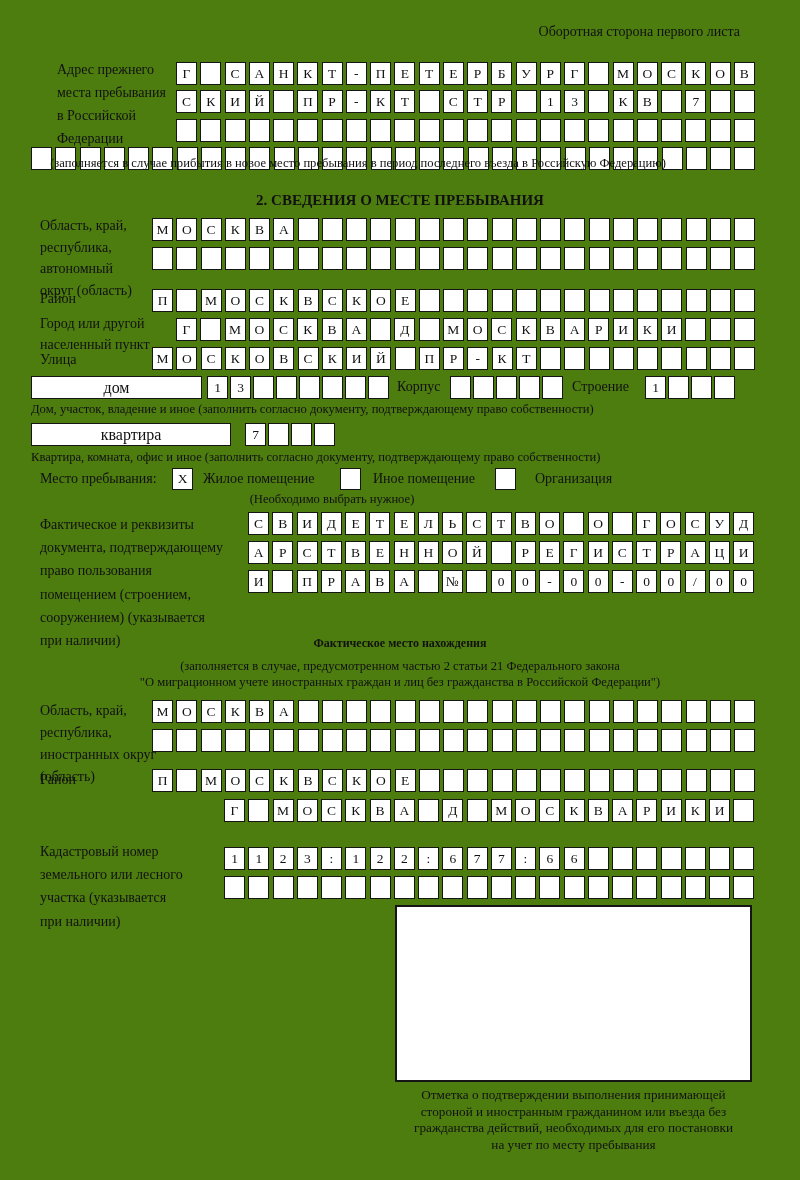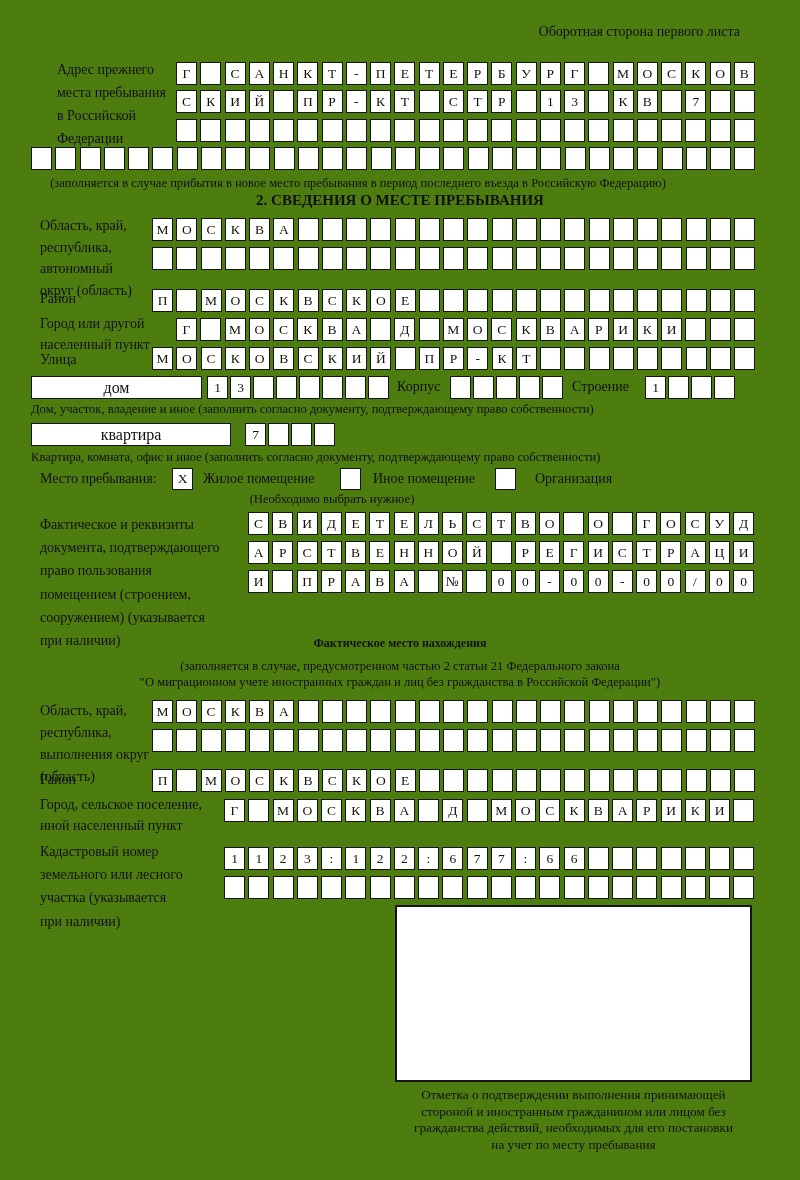--- a/index.html
+++ b/index.html
@@ -160,21 +160,21 @@
       <span class="cell"></span>
       <span class="cell"></span>
       <span class="cell"></span>
       <span class="cell"></span>
       <span class="cell"></span>
       <span class="cell"></span>
       <span class="cell"></span>
       <span class="cell"></span>
     </div>
 
-  <div class="abs cap center" style="top:176px;left:0;width:716px;">(заполняется в случае прибытия в новое место пребывания в период последнего въезда в Российскую Федерацию)</div>
+  <div class="abs cap center" style="top:156px;left:0;width:716px;">(заполняется в случае прибытия в новое место пребывания в период последнего въезда в Российскую Федерацию)</div>
 
   <div class="abs bold center" style="top:192px;left:0;width:800px;font-size:15px;">2. СВЕДЕНИЯ О МЕСТЕ ПРЕБЫВАНИЯ</div>
 
   <div class="abs lbl lines" style="top:215px;left:40px;line-height:21.5px;">
       <div class="ln">Область, край,</div>
       <div class="ln">республика,</div>
       <div class="ln">автономный</div>
       <div class="ln">округ (область)</div>
     </div>
   <div class="boxrow" style="top:218px;left:152px;">
@@ -372,21 +372,21 @@
     </div>
   <div class="abs lbl" style="top:471px;left:373px;">Иное помещение</div>
   <div class="cb" style="top:468px;left:495px;">
       <span></span>
     </div>
   <div class="abs lbl" style="top:471px;left:535px;">Организация</div>
   <div class="abs cap center" style="top:492px;left:162px;width:340px;">(Необходимо выбрать нужное)</div>
 
   <div class="abs lbl lines" style="top:513px;left:40px;line-height:23.2px;">
       <div class="ln">Фактическое и реквизиты</div>
-      <div class="ln">документа, подтверждающего</div>
+      <div class="ln">документа, подтверждающему</div>
       <div class="ln">право пользования</div>
       <div class="ln">помещением (строением,</div>
       <div class="ln">сооружением) (указывается</div>
       <div class="ln">при наличии)</div>
     </div>
   <div class="boxrow" style="top:512px;left:248px;">
       <span class="cell">С</span>
       <span class="cell">В</span>
       <span class="cell">И</span>
       <span class="cell">Д</span>
@@ -455,21 +455,21 @@
       <span class="cell">0</span>
     </div>
 
   <div class="abs bold center" style="top:636px;left:0;width:800px;font-size:12px;">Фактическое место нахождения</div>
   <div class="abs cap center" style="top:659px;left:0;width:800px;">(заполняется в случае, предусмотренном частью 2 статьи 21 Федерального закона</div>
   <div class="abs cap center" style="top:675px;left:0;width:800px;">"О миграционном учете иностранных граждан и лиц без гражданства в Российской Федерации")</div>
 
   <div class="abs lbl lines" style="top:700px;left:40px;line-height:22px;">
       <div class="ln">Область, край,</div>
       <div class="ln">республика,</div>
-      <div class="ln">выполнения округ</div>
+      <div class="ln">иностранных округ</div>
       <div class="ln">(область)</div>
     </div>
   <div class="boxrow" style="top:700px;left:152px;">
       <span class="cell">М</span>
       <span class="cell">О</span>
       <span class="cell">С</span>
       <span class="cell">К</span>
       <span class="cell">В</span>
       <span class="cell">А</span>
       <span class="cell"></span>
@@ -542,24 +542,20 @@
       <span class="cell"></span>
       <span class="cell"></span>
       <span class="cell"></span>
       <span class="cell"></span>
       <span class="cell"></span>
       <span class="cell"></span>
       <span class="cell"></span>
       <span class="cell"></span>
     </div>
 
-  <div class="abs lbl lines" style="top:795px;left:40px;line-height:20.5px;">
-      <div class="ln">Город, сельское поселение,</div>
-      <div class="ln">иной населенный пункт</div>
-    </div>
   <div class="boxrow" style="top:799px;left:224px;">
       <span class="cell">Г</span>
       <span class="cell"></span>
       <span class="cell">М</span>
       <span class="cell">О</span>
       <span class="cell">С</span>
       <span class="cell">К</span>
       <span class="cell">В</span>
       <span class="cell">А</span>
       <span class="cell"></span>
@@ -629,18 +625,18 @@
       <span class="cell"></span>
       <span class="cell"></span>
       <span class="cell"></span>
       <span class="cell"></span>
       <span class="cell"></span>
     </div>
 
   <div class="bigbox" style="top:905px;left:395px;width:357px;height:177px;"></div>
   <div class="abs sm center lines" style="top:1087px;left:356px;width:435px;line-height:16.5px;">
       <div class="ln">Отметка о подтверждении выполнения принимающей</div>
-      <div class="ln">стороной и иностранным гражданином или лицом без</div>
+      <div class="ln">стороной и иностранным гражданином или въезда без</div>
       <div class="ln">гражданства действий, необходимых для его постановки</div>
       <div class="ln">на учет по месту пребывания</div>
     </div>
 
 </div>
 
 </body></html>

